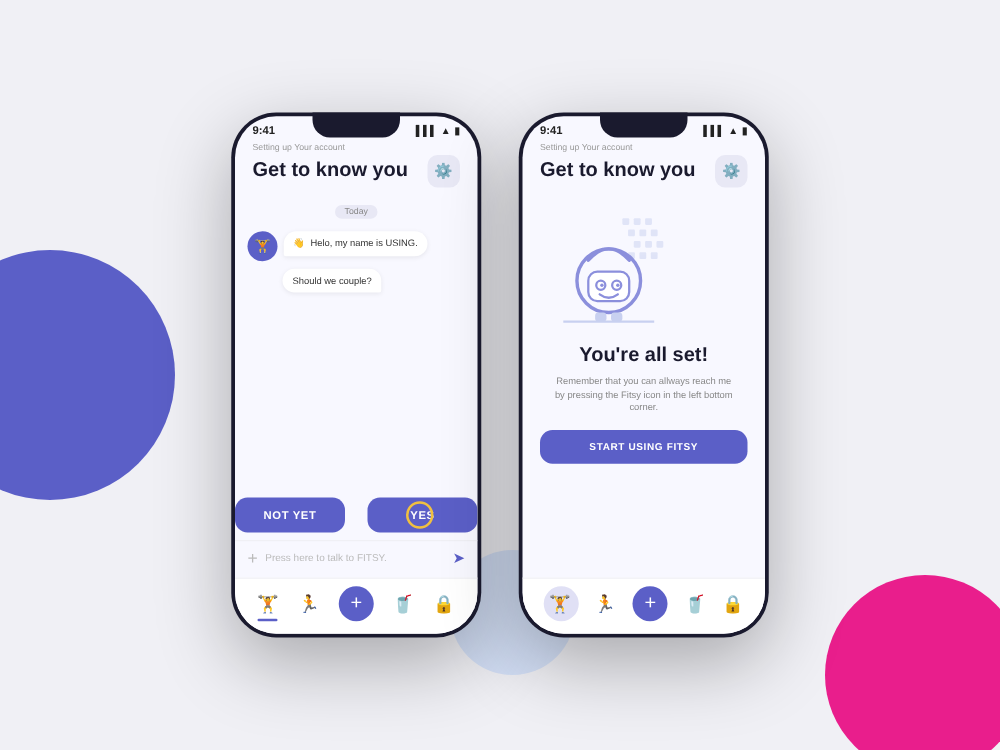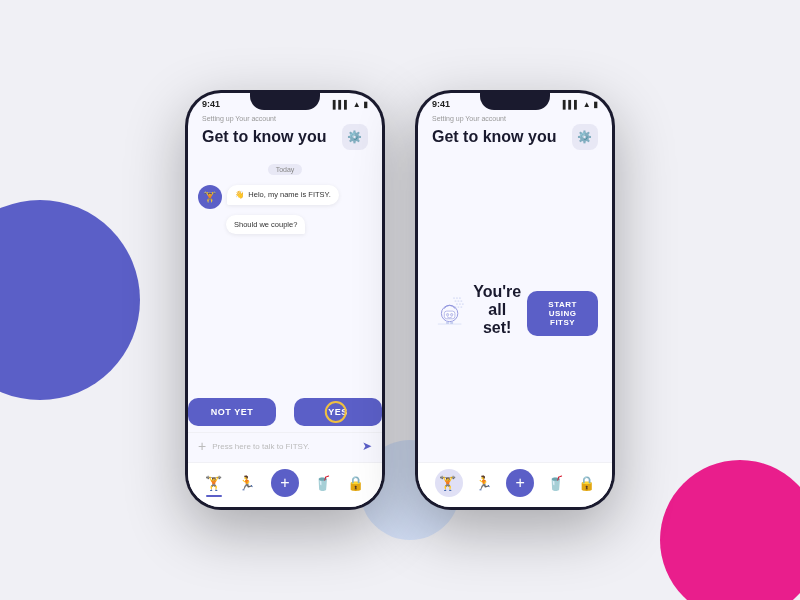--- a/index.html
+++ b/index.html
@@ -331,21 +331,21 @@
       color: white;
       font-size: 16px;
       font-weight: 300;
       cursor: pointer;
     }
 
     
     .success-content {
       flex: 1;
       display: flex;
-      align-items: center;
+      flex-direction: column;
       padding: 8px 14px;
       gap: 6px;
     }
 
     .robot-illustration {
       width: 110px;
       height: 100px;
       margin-top: 4px;
     }
 
@@ -422,21 +422,21 @@
       </div>
 
       <div class="chat-area">
         <div class="date-badge">Today</div>
 
         <div class="chat-message-row">
           <div class="bot-avatar">🏋️</div>
           <div class="chat-bubble-group">
             <div class="chat-bubble greeting">
               <span>👋</span>
-              <span>Helo, my name is FITSY.</span>
+              <span>Helo, my name is USING.</span>
             </div>
           </div>
         </div>
 
         <div class="user-bubble">Should we couple?</div>
       </div>
 
       <div class="action-buttons">
         <button class="btn-not-yet">NOT YET</button>
         <button class="btn-yes">
@@ -515,20 +515,21 @@
 
           <path d="M52 72 Q60 78 68 72" fill="none" stroke="#8b8fdc" stroke-width="2" stroke-linecap="round"></path>
 
           <line x1="20" y1="96" x2="100" y2="96" stroke="#c8d0f0" stroke-width="2"></line>
 
           <rect x="48" y="88" width="10" height="8" rx="3" fill="#c8d0f0"></rect>
           <rect x="62" y="88" width="10" height="8" rx="3" fill="#c8d0f0"></rect>
         </svg>
 
         <span class="success-title">You're all set!</span>
+        <span class="success-desc">Remember that you can allways reach me by pressing the Fitsy icon in the left bottom corner.</span>
 
         <button class="start-btn">START USING FITSY</button>
       </div>
 
       <div class="bottom-nav">
         <div class="nav-item-active-bg">🏋️</div>
         <div class="nav-item">🏃</div>
         <div class="nav-add">+</div>
         <div class="nav-item">🥤</div>
         <div class="nav-item">🔒</div>

